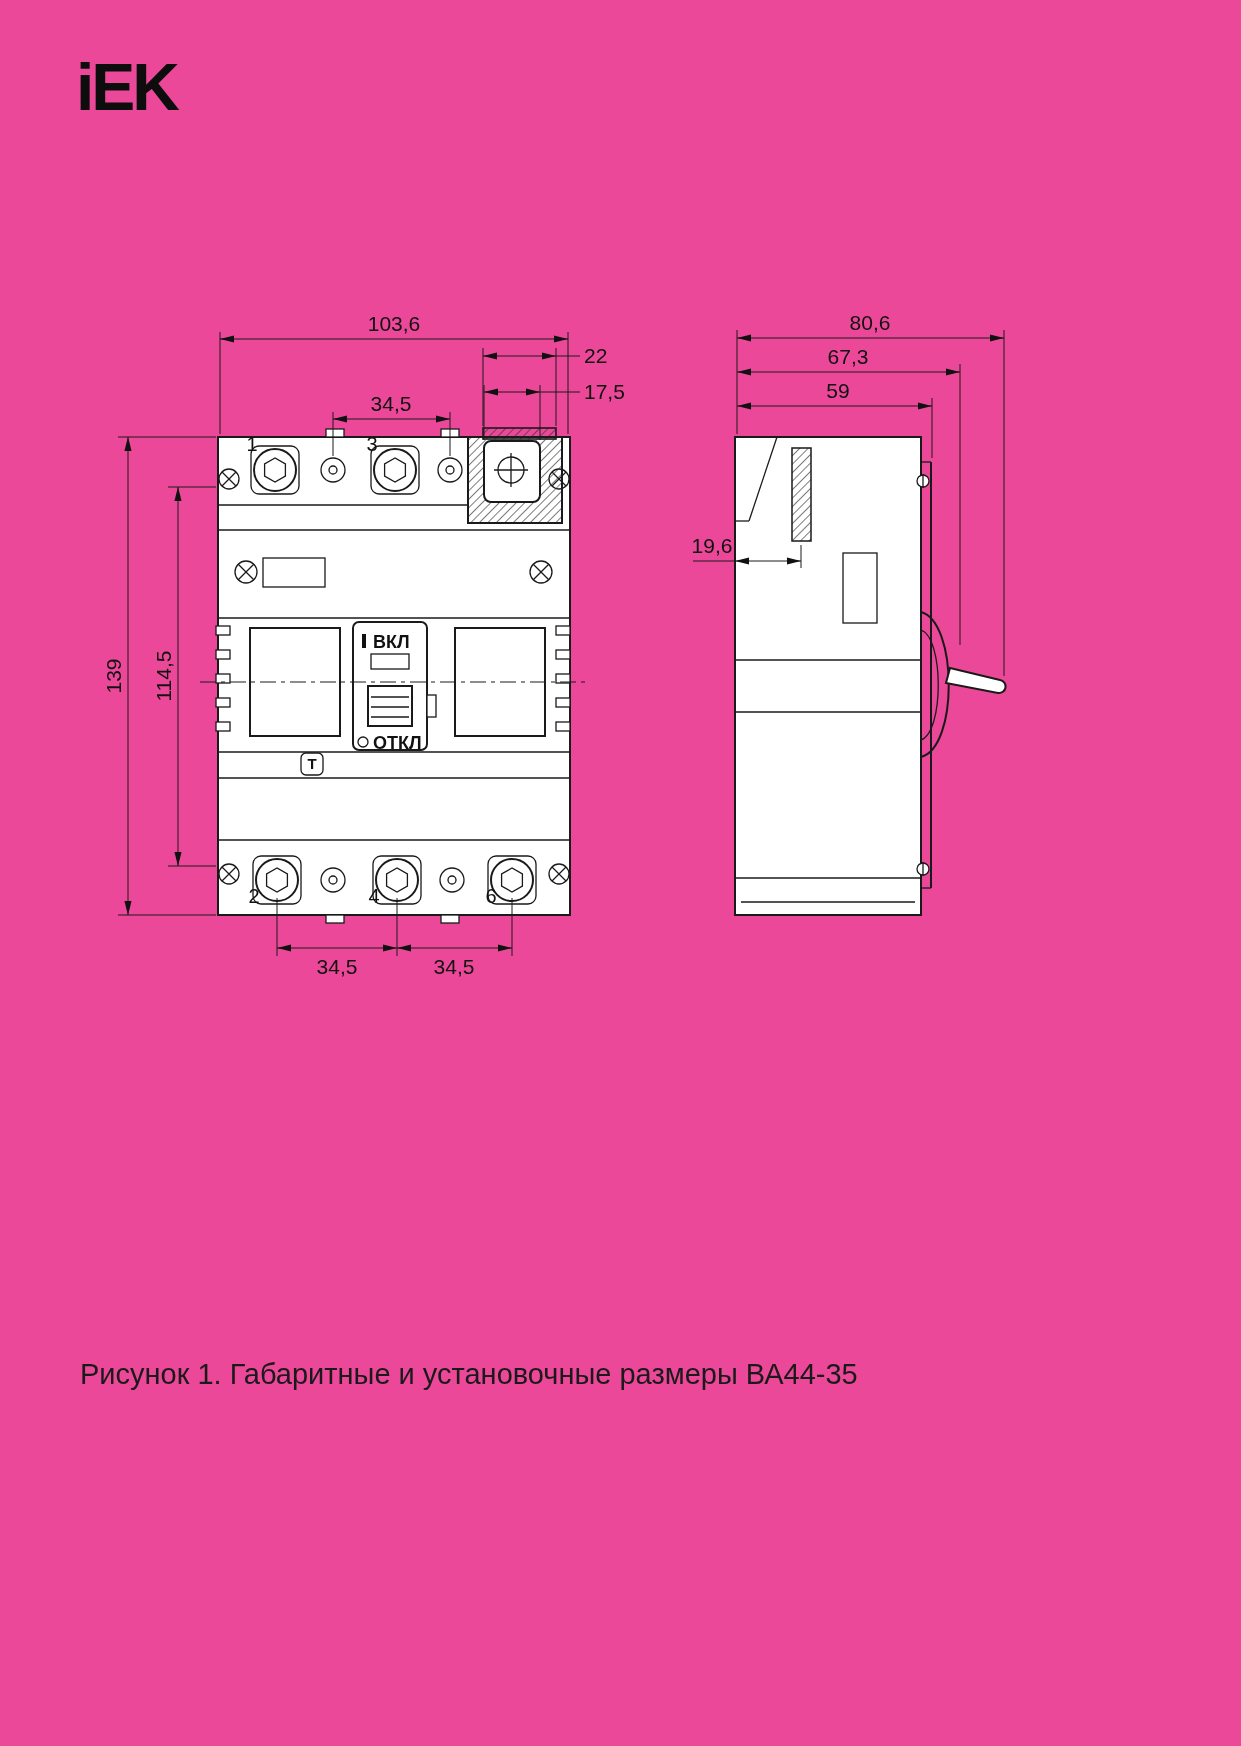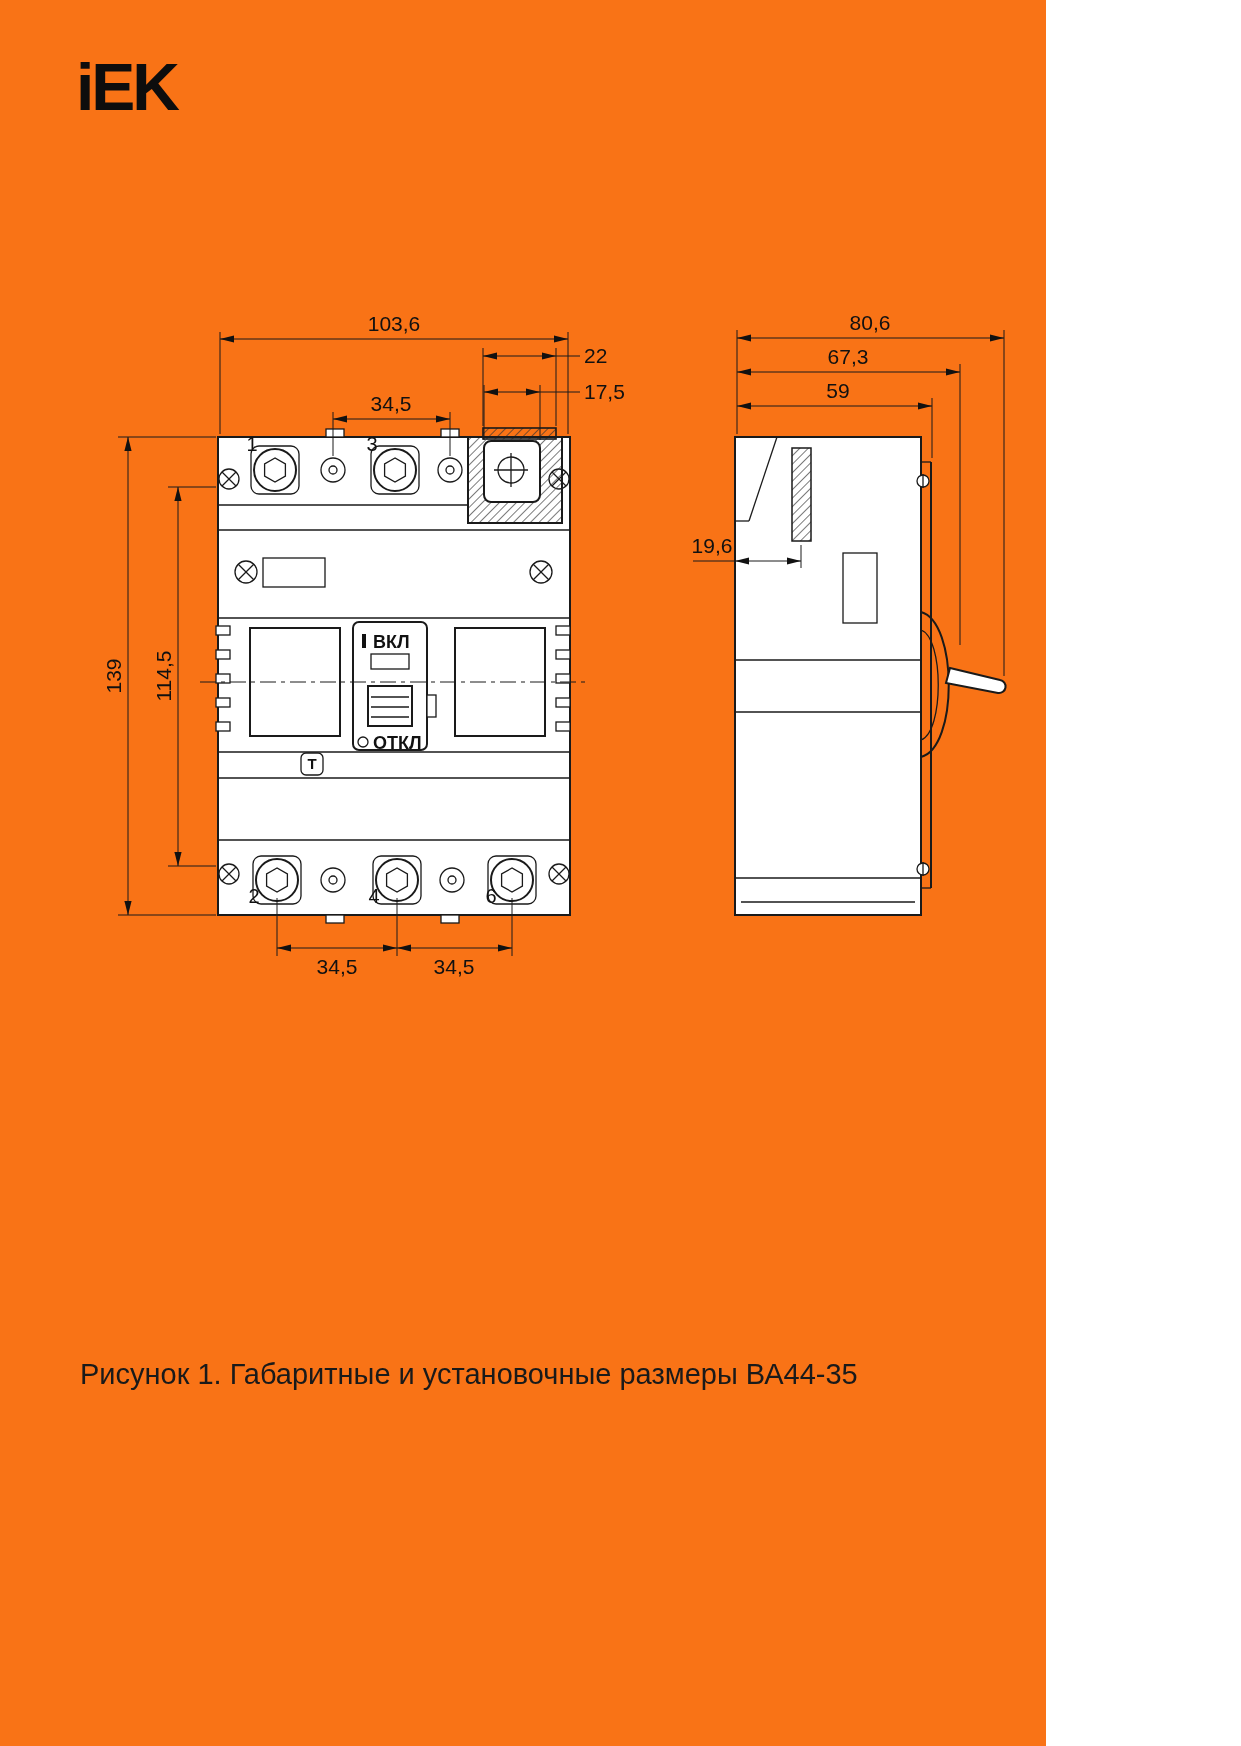--- a/index.html
+++ b/index.html
@@ -1,16 +1,16 @@
 <!DOCTYPE html>
 <html><head>
 <meta charset="utf-8">
 <style>
   html,body{margin:0;padding:0;background:#ffffff;}
-  .page{width:1046px;height:1746px;position:relative;background:#f97316;font-family:"Liberation Sans",sans-serif;}
+  .page{width:1241px;height:1746px;position:relative;background:#ec4899;font-family:"Liberation Sans",sans-serif;}
   svg{display:block;}
   svg text{font-family:"Liberation Sans",sans-serif;fill:#111;}
   .dim{font-size:21px;}
   .num{font-size:20px;}
   .sw{font-size:18px;font-weight:bold;}
   .tbtn{font-size:15px;font-weight:bold;}
   .caption{font-size:29px;fill:#1a1a1a;}
   .logo{font-size:66px;font-weight:bold;letter-spacing:-3px;fill:#0d0d0d;}
   .ln{stroke:#1a1a1a;stroke-width:2;fill:none;}
   .ln1{stroke:#1a1a1a;stroke-width:1.3;fill:none;}

